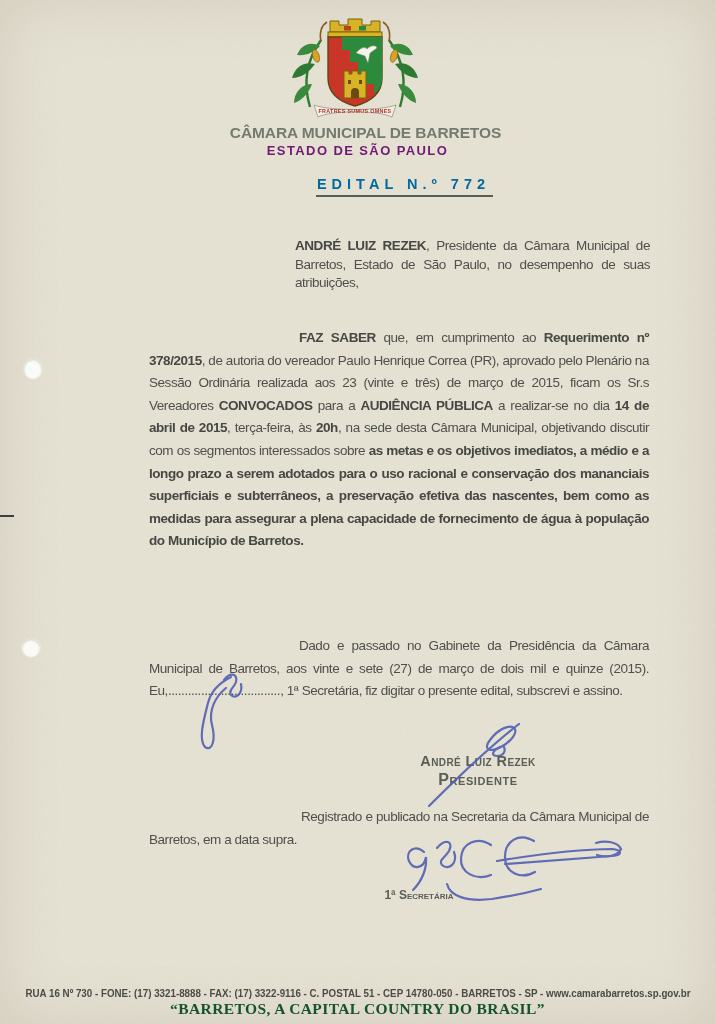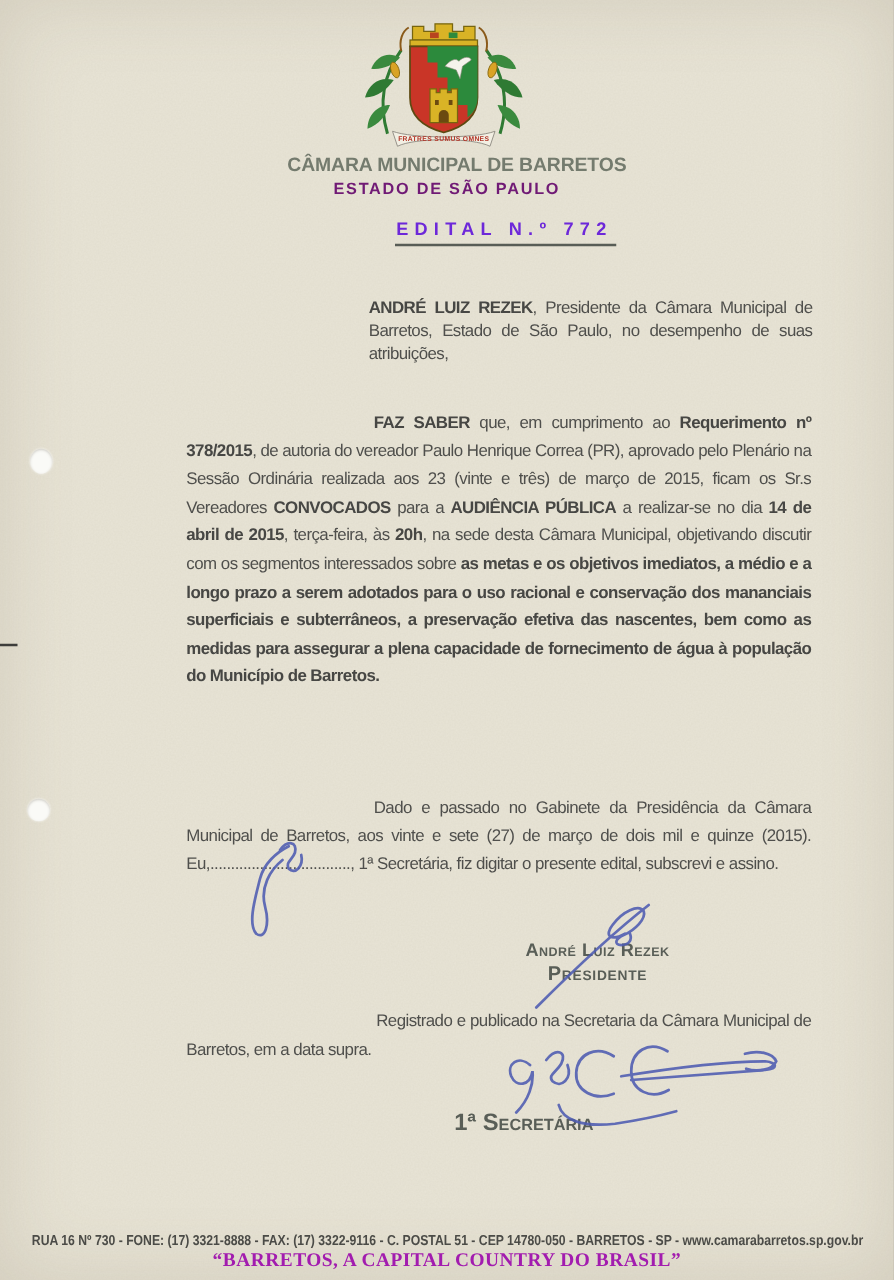--- a/index.html
+++ b/index.html
@@ -16,21 +16,21 @@
     position:absolute; top:124px; left:0; right:0; text-align:center;
     font-size:15.5px; font-weight:bold; letter-spacing:-0.1px; color:#747b6e;margin-left:16px;
   }
   .state-line{
     position:absolute; top:143px; left:0; right:0; text-align:center;
     font-size:13px; font-weight:bold; letter-spacing:1.4px; color:#701a75;
   }
   .edital-wrap{position:absolute; top:175px; left:0; right:0; text-align:center;}
   .edital{
     display:inline-block; transform:translateX(47px);
-    font-size:14.5px; font-weight:bold; letter-spacing:5px; color:#6d28d9;
+    font-size:14.5px; font-weight:bold; letter-spacing:5px; color:#0369a1;
     border-bottom:2px solid #585d56; padding:0 3px 3px 1px;
   }
 
   .para{
     position:absolute; color:#4f4f4c; font-size:13.5px; line-height:22.6px;
     letter-spacing:-0.45px; text-align:justify;
   }
   .b{font-weight:bold; color:#474744;}
   .para-intro{left:295px; top:237px; width:355px; line-height:18.6px;}
   .para-body{left:149px; top:327px; width:500px; text-indent:150px;}
@@ -39,31 +39,31 @@
   .para-publication{left:149px; top:806px; width:500px; text-indent:152px;}
 
   .sig-block{position:absolute; text-align:center; color:#595e57; font-weight:bold;
     font-variant:small-caps; white-space:nowrap;}
   .sig-name{font-size:14.5px; letter-spacing:0.4px;}
   .sig-role{font-size:16px; letter-spacing:0.6px; margin-top:2px;}
   #president-block{top:753px; left:478px; transform:translateX(-50%);}
   #secretary-name{position:absolute; top:870px; left:460px; transform:translateX(-50%);
     font-variant:small-caps; font-weight:bold; font-size:14.5px; color:#595e57; white-space:nowrap;}
   #secretary-role{position:absolute; top:888px; left:419px; transform:translateX(-50%);
-    font-variant:small-caps; font-weight:bold; font-size:19px; color:#595e57; white-space:nowrap;}
+    font-variant:small-caps; font-weight:bold; font-size:12px; color:#595e57; white-space:nowrap;}
 
   .footer-address{
     position:absolute; top:987px; left:50%;
     transform:translateX(-50%) scaleX(0.85); transform-origin:center;
     white-space:nowrap; font-size:11.5px; font-weight:bold; color:#4b4b47; letter-spacing:0;
   }
   .footer-slogan{
     position:absolute; top:1000px; left:0; right:0; text-align:center;
     font-family:"Liberation Serif", serif; font-weight:bold; font-size:15.5px;
-    color:#a21caf; letter-spacing:0.4px;
+    color:#14532d; letter-spacing:0.4px;
   }
 
   .hole{position:absolute; border-radius:50%; background:#fafaf7;
     box-shadow: inset 0 1px 2px rgba(90,84,66,0.25), 0 0 2px rgba(255,255,255,0.8);}
   #hole-1{left:24px; top:359px; width:18px; height:20px;}
   #hole-2{left:22px; top:639px; width:18px; height:18px;}
   .scan-line{position:absolute; left:0; top:515px; width:14px; height:2px; background:#3d3d3b;}
 </style>
 </head>
 <body>

